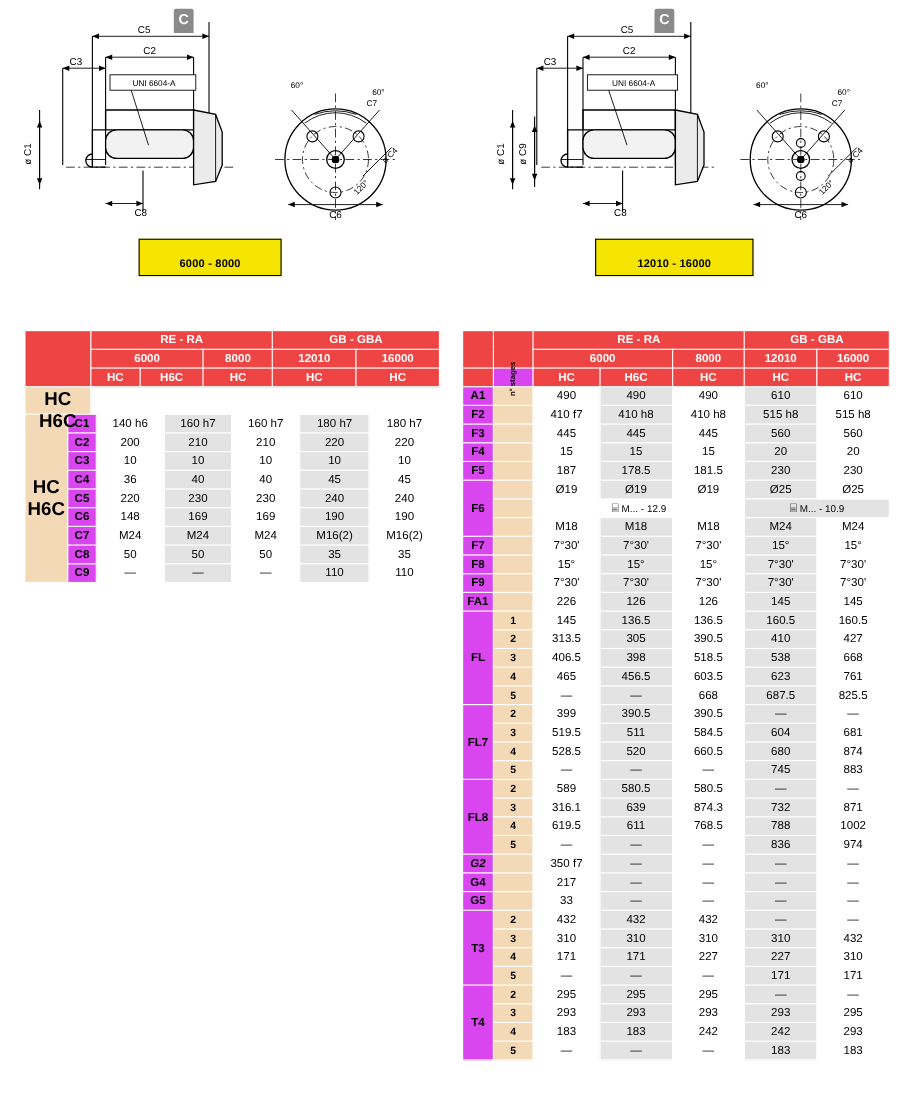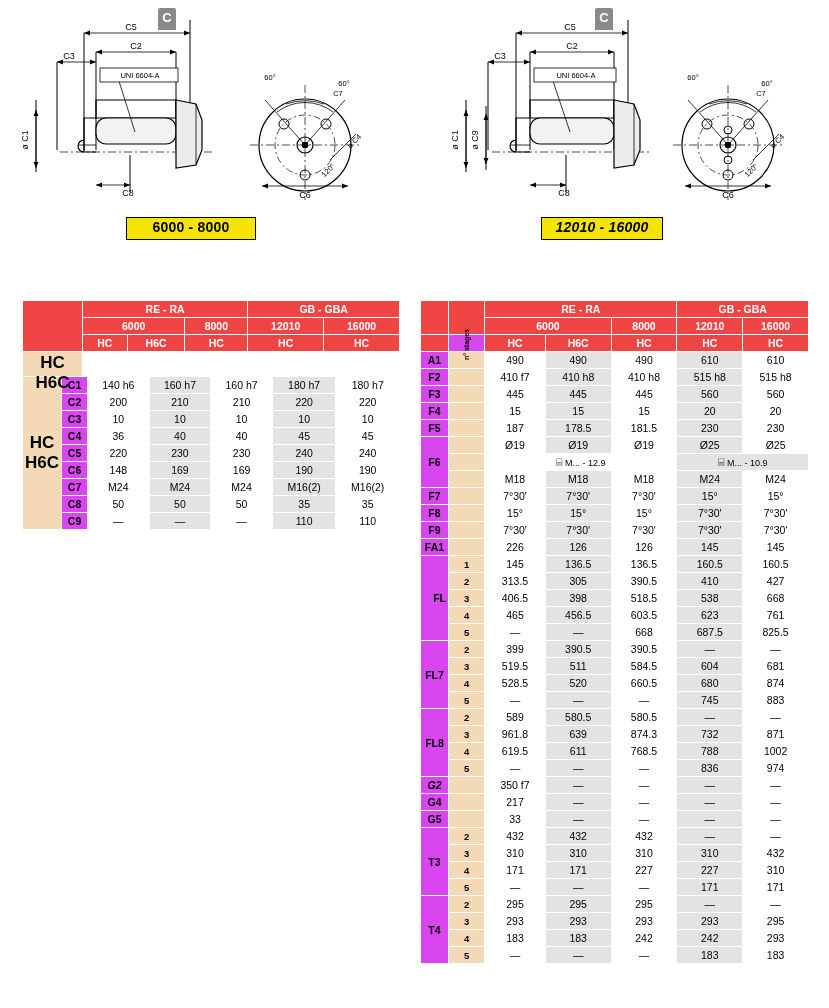--- a/index.html
+++ b/index.html
@@ -17,27 +17,27 @@
 
   .diagram { position: absolute; top: 0; }
   .diagram.left { left: 0; width: 420px; }
   .diagram.right { left: 420px; width: 409px; }
 
   .label-badge {
     position: absolute;
     background: #f5e400;
     border: 1px solid #000;
     font-weight: bold;
-    font-size: 14px;
+    font-size: 10px;
     text-align: center;
-    padding: 1px 0 4px 0;
+    padding: 17px 0 4px 0;
     letter-spacing: 0.2px;
   }
   .badge-left { left: 126px; top: 217px; width: 130px; }
-  .badge-right { left: 121px; top: 217px; width: 122px; font-style: italic; }
+  .badge-right { left: 121px; top: 217px; width: 144px; }
 
   .sec-marker {
     position: absolute;
     background: #8a8a8a;
     color: #fff;
     font-weight: bold;
     font-size: 13px;
     width: 18px; height: 22px;
     text-align: center;
     line-height: 20px;
@@ -510,21 +510,21 @@
             <tr>
               <td class="rowlab" rowspan="1" style="width: 28px;">FA1</td>
               <td class="stage-col"></td>
               <td class="cell-w">226</td>
               <td class="cell-g">126</td>
               <td class="cell-w">126</td>
               <td class="cell-g">145</td>
               <td class="cell-w">145</td>
             </tr>
             <tr>
-              <td class="rowlab" rowspan="5" style="width: 28px; text-align: right;">FL</td>
+              <td class="rowlab" rowspan="5" style="width: 28px;">FL</td>
               <td class="stage-col">1</td>
               <td class="cell-w">145</td>
               <td class="cell-g">136.5</td>
               <td class="cell-w">136.5</td>
               <td class="cell-g">160.5</td>
               <td class="cell-w">160.5</td>
             </tr>
             <tr>
               <td class="stage-col">2</td>
               <td class="cell-w">313.5</td>
@@ -594,21 +594,21 @@
               <td class="rowlab" rowspan="4" style="width: 28px;">FL8</td>
               <td class="stage-col">2</td>
               <td class="cell-w">589</td>
               <td class="cell-g">580.5</td>
               <td class="cell-w">580.5</td>
               <td class="cell-g">—</td>
               <td class="cell-w">—</td>
             </tr>
             <tr>
               <td class="stage-col">3</td>
-              <td class="cell-w">961.8</td>
+              <td class="cell-w">316.1</td>
               <td class="cell-g">639</td>
               <td class="cell-w">874.3</td>
               <td class="cell-g">732</td>
               <td class="cell-w">871</td>
             </tr>
             <tr>
               <td class="stage-col">4</td>
               <td class="cell-w">619.5</td>
               <td class="cell-g">611</td>
               <td class="cell-w">768.5</td>

